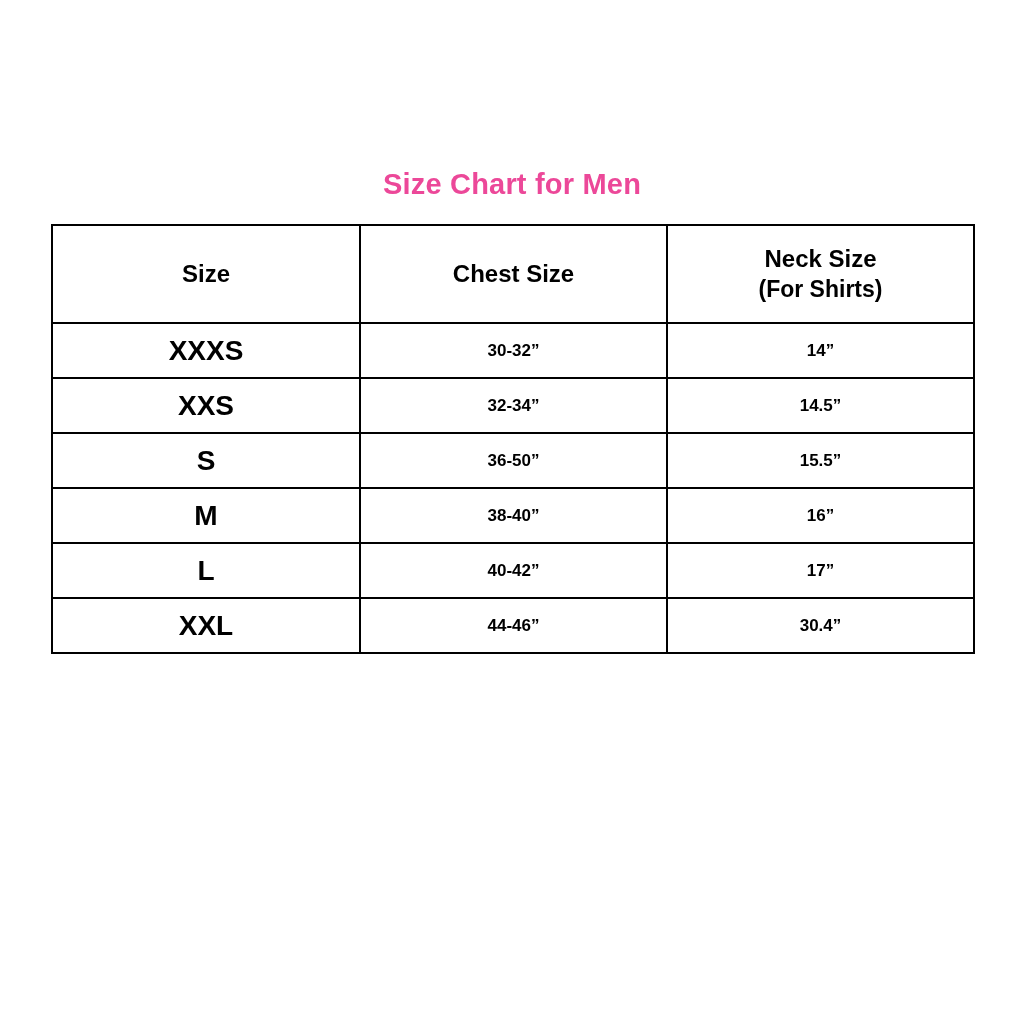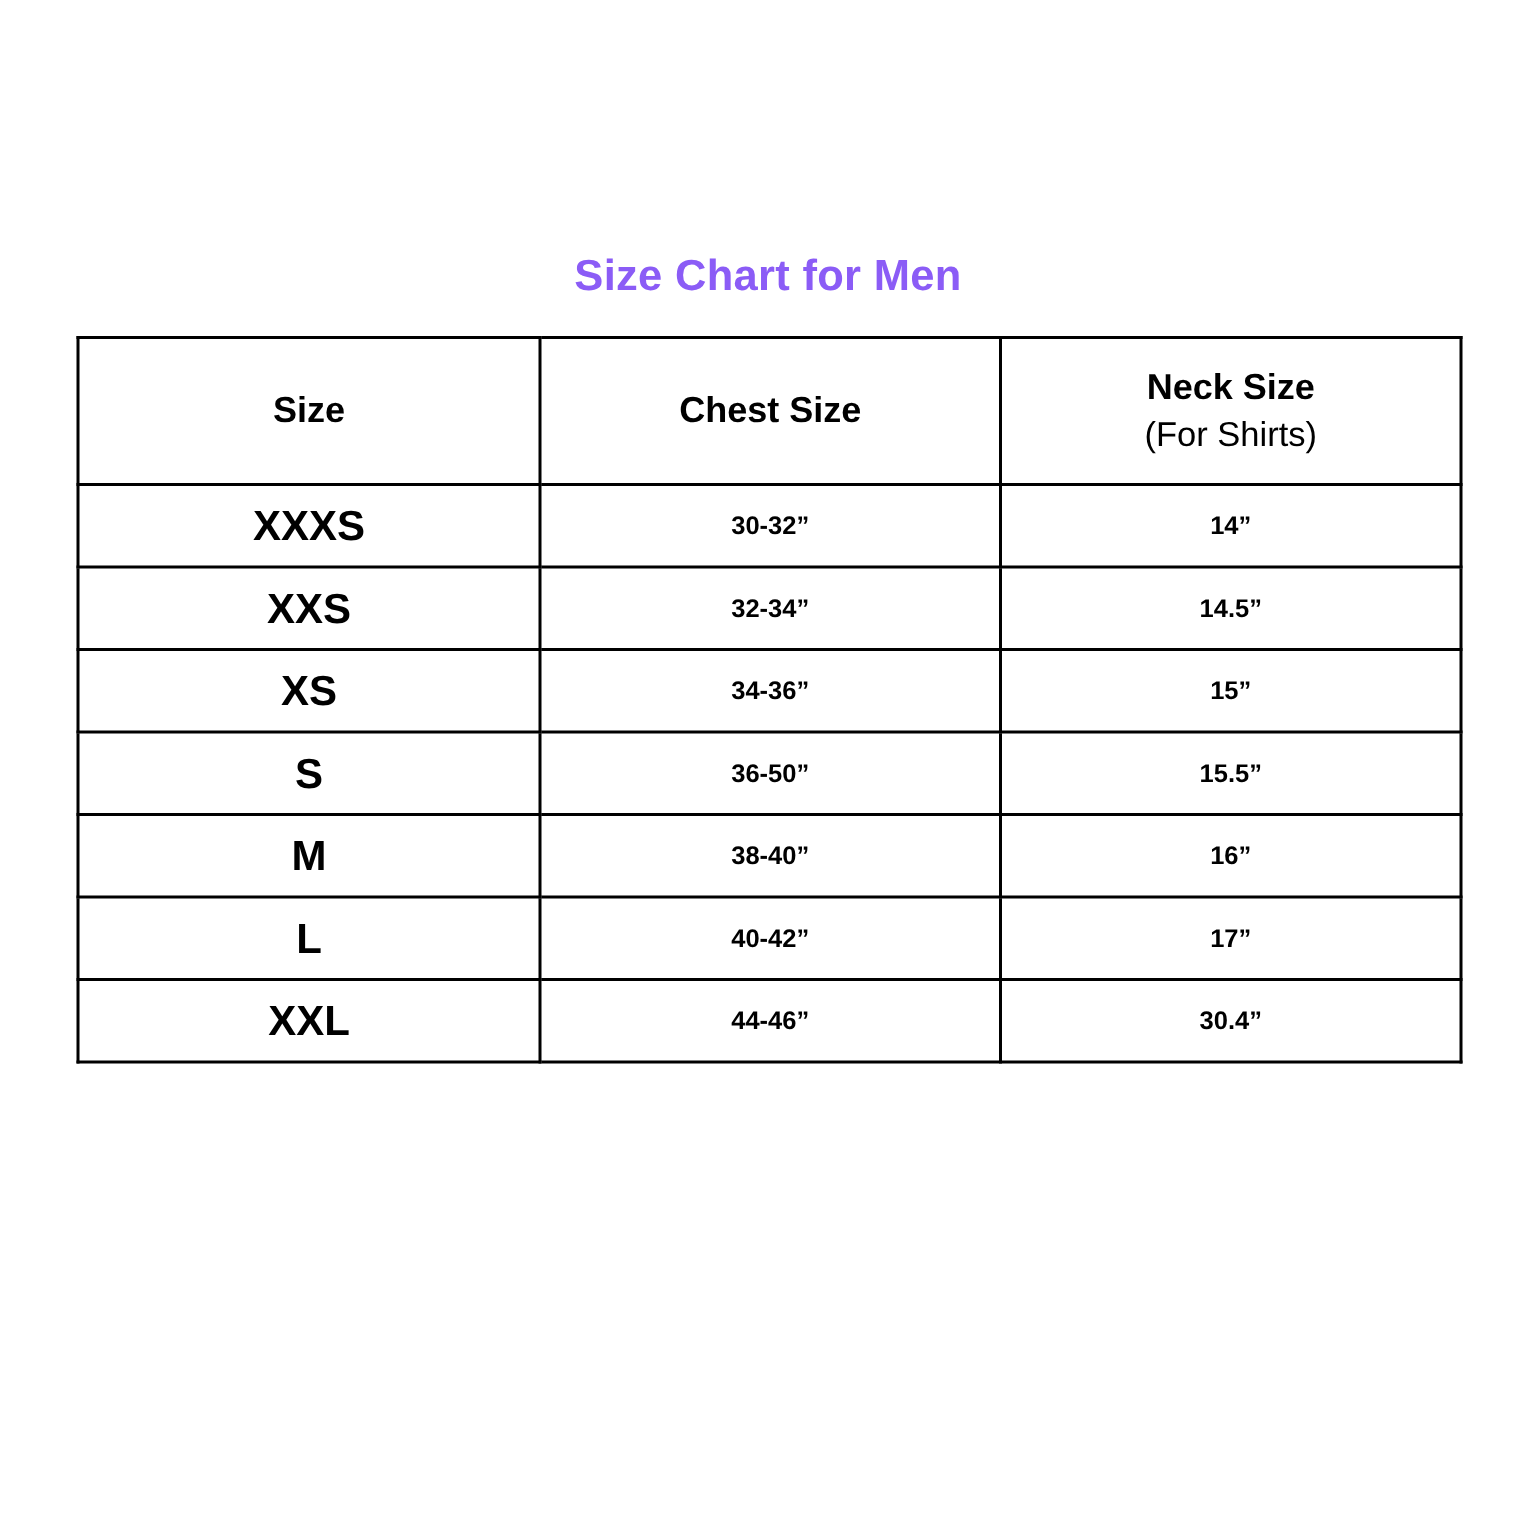--- a/index.html
+++ b/index.html
@@ -22,21 +22,21 @@
   }
   .title {
     position: absolute;
     left: 0;
     top: 168px;
     width: 1024px;
     text-align: center;
     font-size: 29px;
     font-weight: bold;
     letter-spacing: 0.2px;
-    color: #8b5cf6;
+    color: #ec4899;
   }
   .table-wrap {
     position: absolute;
     left: 51px;
     top: 224px;
     width: 780px;
   }
   table.size-chart {
     width: 922px;
     border-collapse: collapse;
@@ -56,21 +56,21 @@
   table.size-chart col.c3 { width: 307px; }
 
   table.size-chart thead th {
     height: 96px;
     font-size: 24px;
     line-height: 1.28;
   }
   table.size-chart thead th .sub {
     display: block;
     font-size: 23px;
-    font-weight: normal;
+    font-weight: bold;
   }
   table.size-chart tbody td {
     height: 53px;
     font-size: 17px;
   }
   table.size-chart tbody td.size-cell {
     font-size: 28px;
   }
 </style>
 </head>
@@ -106,25 +106,20 @@
           <td class="size-cell">XXXS</td>
           <td>30-32”</td>
           <td>14”</td>
         </tr>
         <tr>
           <td class="size-cell">XXS</td>
           <td>32-34”</td>
           <td>14.5”</td>
         </tr>
         <tr>
-          <td class="size-cell">XS</td>
-          <td>34-36”</td>
-          <td>15”</td>
-        </tr>
-        <tr>
           <td class="size-cell">S</td>
           <td>36-50”</td>
           <td>15.5”</td>
         </tr>
         <tr>
           <td class="size-cell">M</td>
           <td>38-40”</td>
           <td>16”</td>
         </tr>
         <tr>

